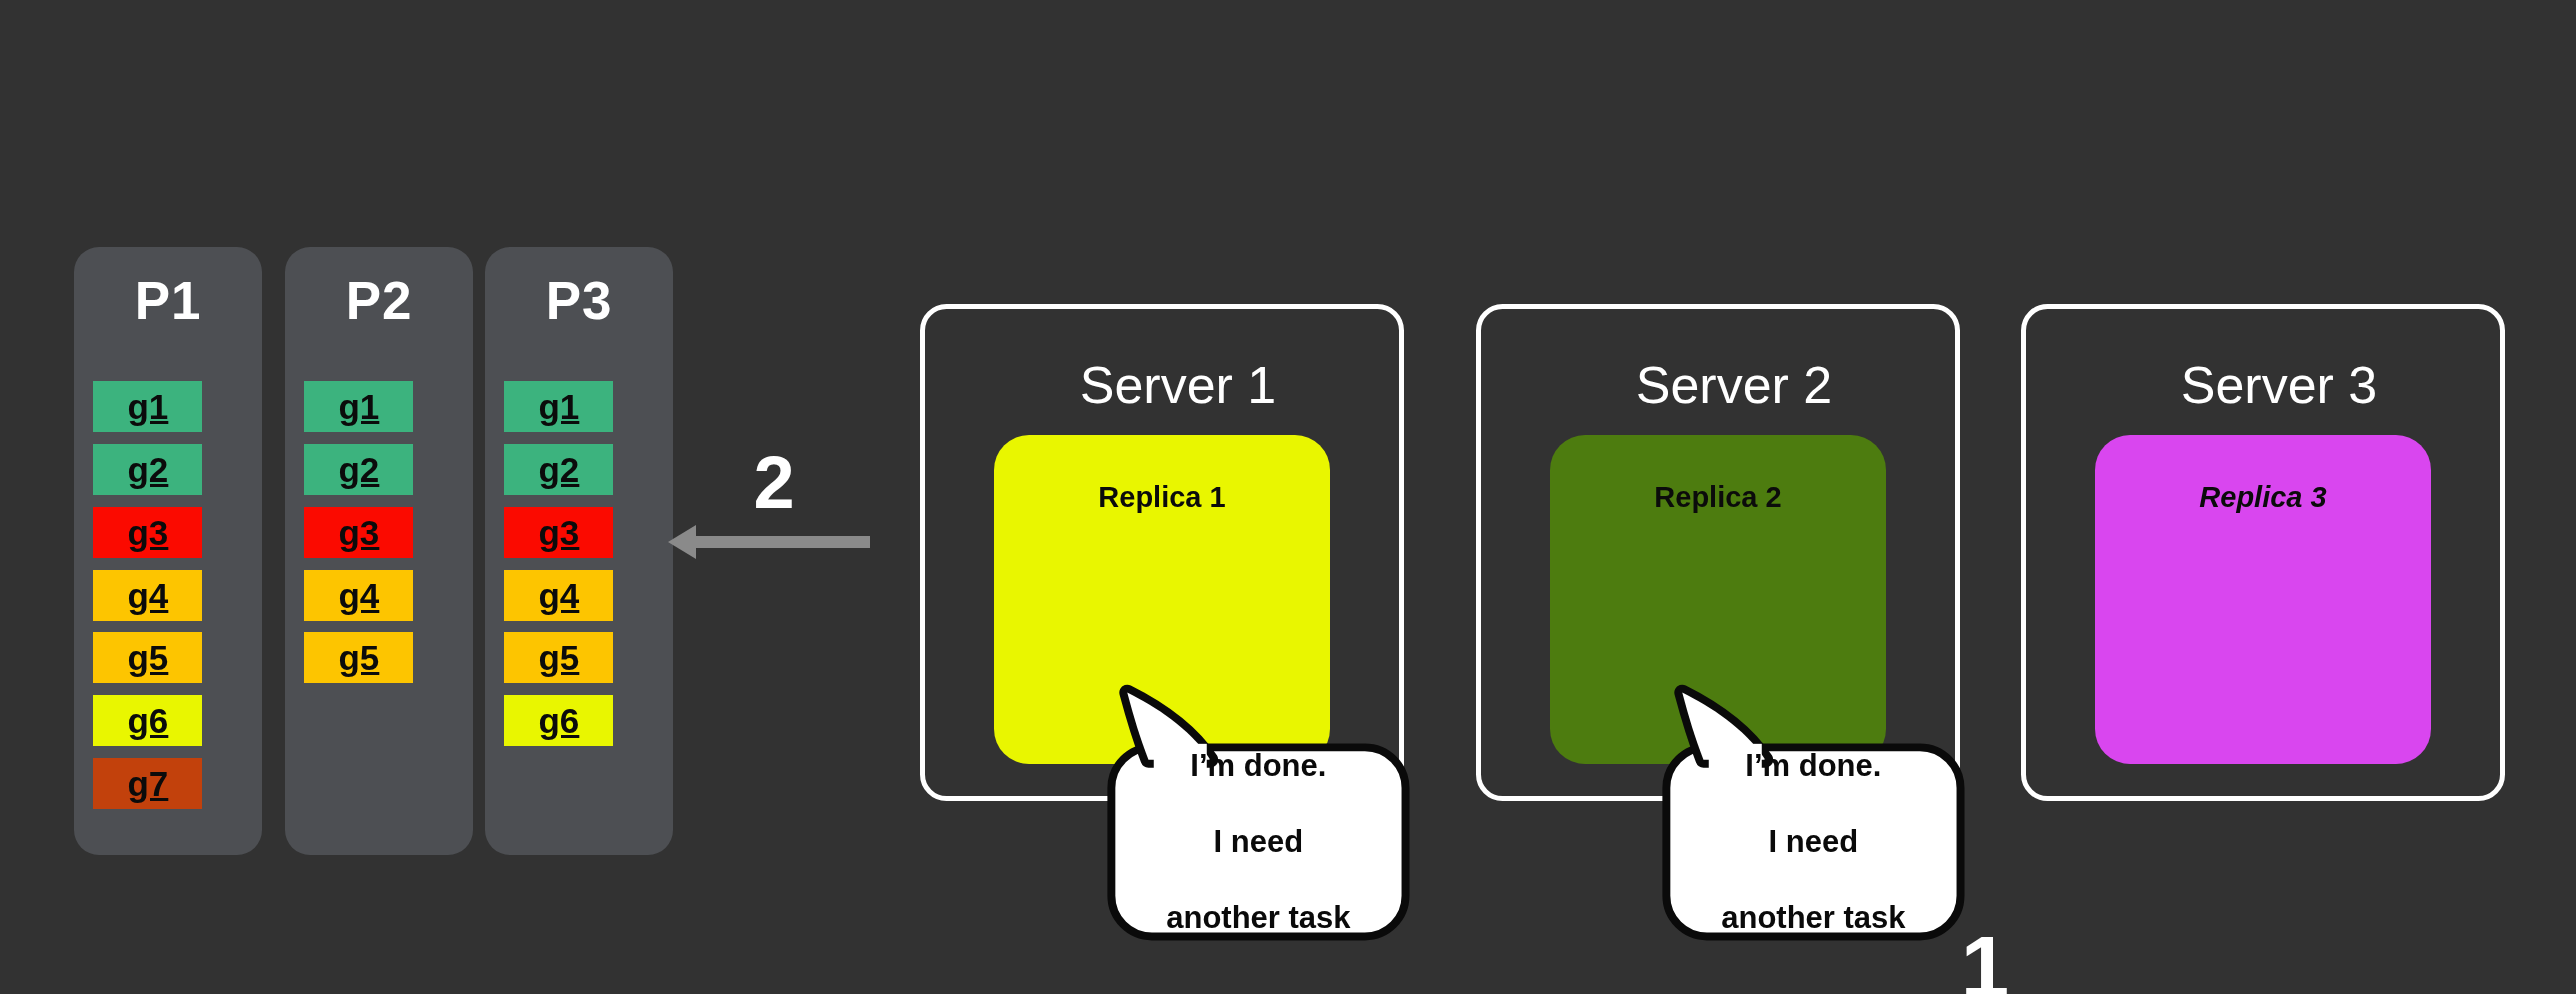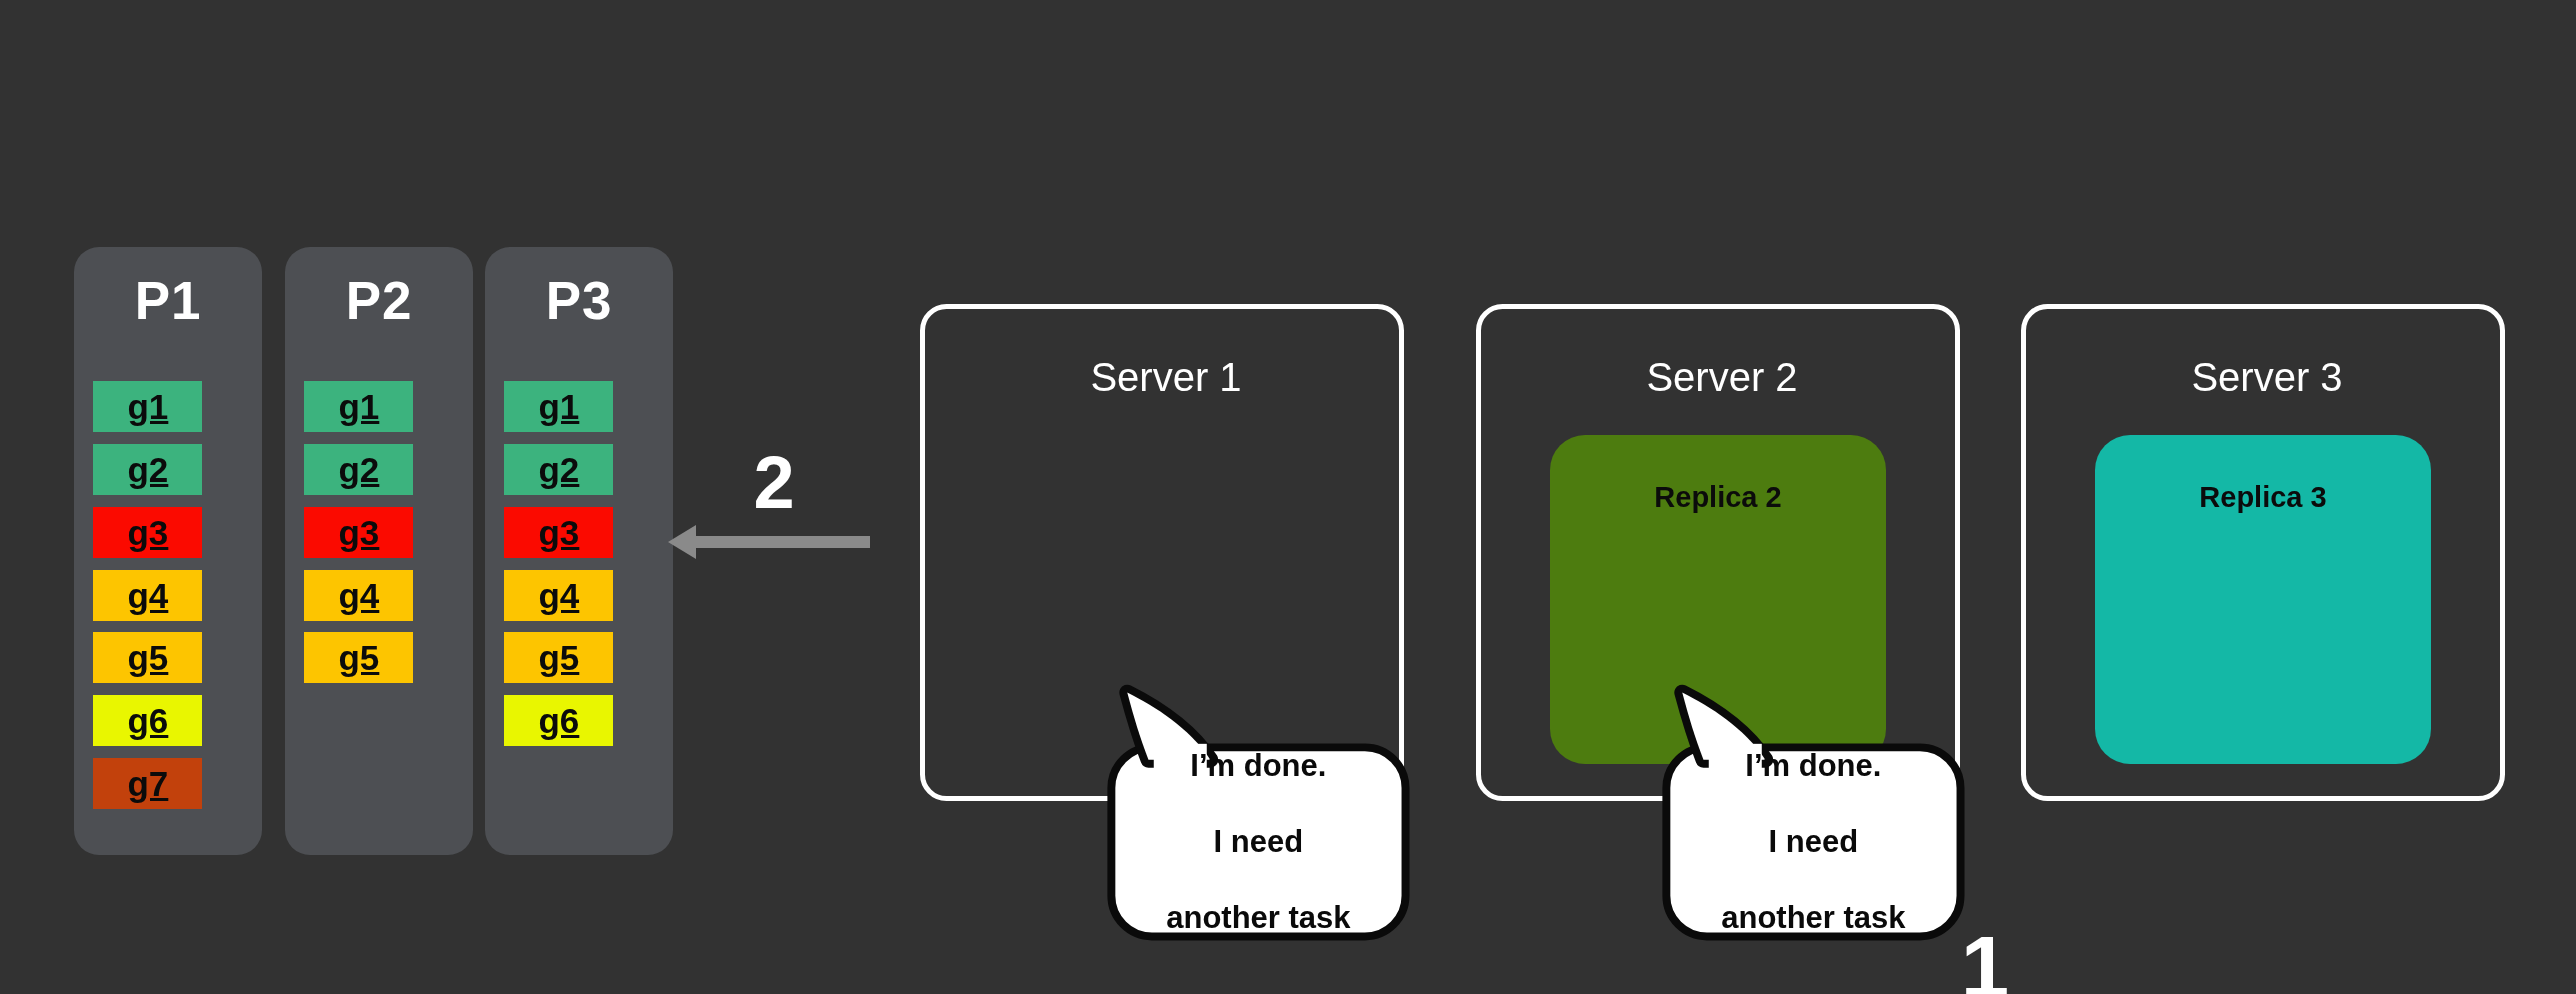--- a/index.html
+++ b/index.html
@@ -57,25 +57,25 @@
     top: 304px;
     width: 484px;
     height: 497px;
     border: 5.3px solid #ffffff;
     border-radius: 26.5px;
     box-sizing: border-box;
   }
   .server-title {
     position: absolute;
     top: 46px;
-    left: 4px;
+    left: 16px;
     width: 100%;
     text-align: center;
     color: #ffffff;
-    font-size: 40px;
+    font-size: 52px;
     font-weight: 500;
   }
   .replica {
     position: absolute;
     top: 126px; 
     left: 69px;
     width: 336px;
     height: 329px;
     border-radius: 35px;
   }
@@ -179,32 +179,35 @@
     <div class="tile" style="top: 385px; background: rgb(253, 197, 0);">g5</div>
     <div class="tile" style="top: 448px; background: rgb(233, 246, 0);">g6</div>
   </div>
 
   <div class="step-label" id="step2-label">2</div>
   <div class="arrow-shaft"></div>
   <div class="arrow-head"></div>
 
   <div class="server" style="left:920px">
     <div class="server-title">Server 1</div>
+    <div class="replica" style="background: rgb(233, 246, 0);">
+      <div class="replica-label">Replica 1</div>
+    </div>
   </div>
 
   <div class="server" style="left:1476px">
     <div class="server-title">Server 2</div>
     <div class="replica" style="background: #4d7c0f;">
       <div class="replica-label">Replica 2</div>
     </div>
   </div>
 
   <div class="server" style="left:2021px">
     <div class="server-title">Server 3</div>
-    <div class="replica" style="background: #14b8a6;">
+    <div class="replica" style="background: #d946ef; font-style: italic;">
       <div class="replica-label">Replica 3</div>
     </div>
   </div>
 
   <div class="bubble" id="bubble-1">
     <svg width="318" height="318" viewBox="0 0 360 360">
       <rect x="14" y="134" width="333" height="214" rx="46" fill="#ffffff" stroke="#0a0a0a" stroke-width="9"></rect>
       <path d="M 32 72 C 40 102, 46 122, 56 148 L 126 148 C 102 112, 64 88, 32 72 Z" fill="#ffffff" stroke="#0a0a0a" stroke-width="18" paint-order="stroke" stroke-linejoin="round" stroke-linecap="round"></path>
       <rect x="62" y="130" width="60" height="30" fill="#ffffff"></rect>
     </svg>

